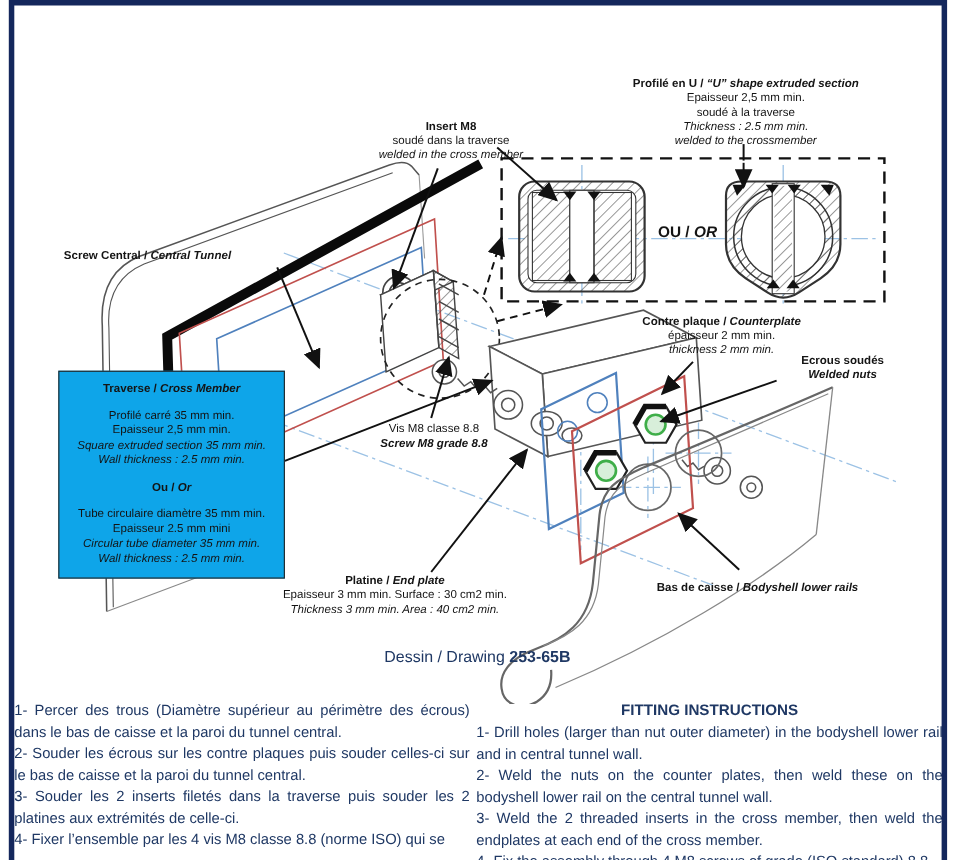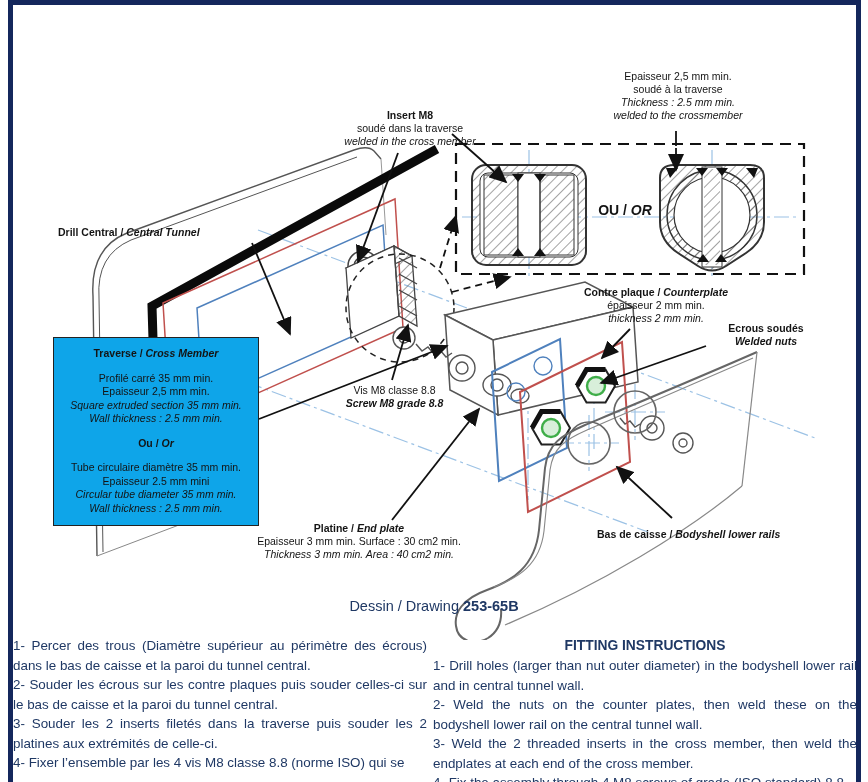--- a/index.html
+++ b/index.html
@@ -12,21 +12,21 @@
          color:#141414; text-align:center; }
   .b  { font-weight:bold; }
   .i  { font-style:italic; }
   .bi { font-weight:bold; font-style:italic; }
   .nowrap { white-space:nowrap; }
   .spec-box { position:absolute; z-index:10; border:1.5px solid #222; background:#0ea5e9;
               text-align:center; font-size:10.5px; line-height:13.5px; color:#141414;
               padding:9px 4px 10px 4px; }
   .spec-box .gap { height:11px; }
   .caption { position:absolute; z-index:10; width:100%; text-align:center;
-             color:#1f3864; font-size:14.5px;margin-top:8px; }
+             color:#1f3864; font-size:14.5px; }
   .instructions { position:absolute; z-index:10; top:636px; color:#1f3864; }
   .col-fr { left:13px;  width:414px; }
   .col-en { left:433px; width:424px; }
   .instructions h3 { font-size:13.8px; font-weight:bold; text-align:center;
                      line-height:19px; margin-bottom:1px; }
   .instructions p  { font-size:13.4px; line-height:19.5px; text-align:justify; }
 </style>
 </head>
 <body>
 
@@ -186,28 +186,29 @@
   </g>
 </svg>
 
 <div class="lbl" style="left:330px; top:109px; width:160px;">
   <div class="b">Insert M8</div>
   <div>soudé dans la traverse</div>
   <div class="i">welded in the cross member</div>
 </div>
 
 <div class="lbl" style="left:553px; top:70px; width:250px;">
+  <div class="nowrap"><span class="b">Profilé en U / </span><span class="bi">“U” shape extruded section</span></div>
   <div>Epaisseur 2,5 mm min.</div>
   <div>soudé à la traverse</div>
   <div class="i">Thickness : 2.5 mm min.</div>
   <div class="i">welded to the crossmember</div>
 </div>
 
 <div class="lbl nowrap" style="left:58px; top:226px;">
-  <span class="b">Drill Central / </span><span class="bi">Central Tunnel</span>
+  <span class="b">Screw Central / </span><span class="bi">Central Tunnel</span>
 </div>
 
 <div class="spec-box" style="left:53px; top:337px; width:206px;">
   <div class="nowrap"><span class="b">Traverse / </span><span class="bi">Cross Member</span></div>
   <div class="gap"></div>
   <div>Profilé carré 35 mm min.</div>
   <div>Epaisseur 2,5 mm min.</div>
   <div class="i">Square extruded section 35 mm min.</div>
   <div class="i">Wall thickness : 2.5 mm min.</div>
   <div class="gap"></div>

